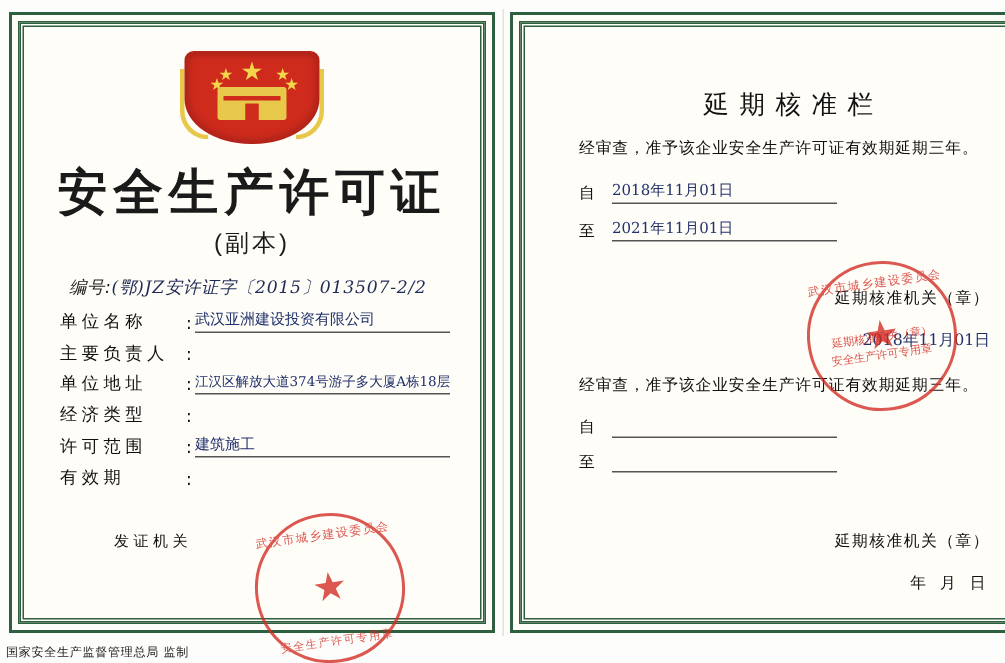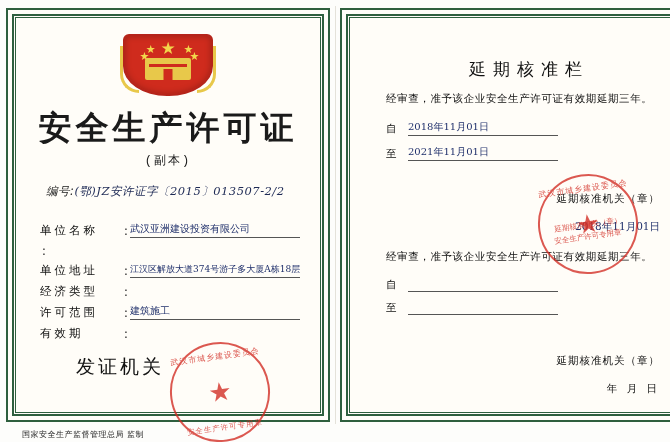--- a/index.html
+++ b/index.html
@@ -128,22 +128,22 @@
     font-weight: bold;
     font-size: 33px;
     letter-spacing: 4px;
     color: #1a1a1a;
   }
   .cert-subtitle {
     position: absolute;
     top: 128px;
     left: 0; right: 0;
     text-align: center;
-    font-family: Liberation Mono, monospace;
-    font-size: 12px;
+    font-family: Liberation Sans, sans-serif;
+    font-size: 16px;
     letter-spacing: 2px;
     color: #1a1a1a;
   }
   .cert-number {
     position: absolute;
     top: 160px;
     left: 24px;
     font-size: 11.5px;
     color: #1a1a1a;
     letter-spacing: .5px;
@@ -152,21 +152,20 @@
   .cert-number .hand {
     font-family: "DejaVu Serif", serif;
     color: #1e2a55;
   }
 
   .field-list {
     position: absolute;
     top: 182px;
     left: 18px;
     right: 14px;
-    margin-top: 16px;
   }
   .field-row {
     display: flex;
     align-items: flex-end;
     margin-bottom: 5.5px;
     font-size: 11.5px;
     color: #111;
   }
   .field-label {
     width: 82px;
@@ -187,21 +186,21 @@
     color: #20306b;
     white-space: nowrap;
     overflow: hidden;
   }
   .field-value.small { font-size: 9px; }
 
   .issuer {
     position: absolute;
     left: 54px;
     top: 330px;
-    font-size: 19px;
+    font-size: 10px;
     letter-spacing: 3px;
     color: #111;
   }
   .issue-date {
     position: absolute;
     left: 64px;
     top: 362px;
     font-size: 11.5px;
     font-family: "DejaVu Serif", serif;
     color: #20306b;
@@ -328,21 +327,20 @@
   .seal-line.l2 { top: 208px; }
 
   
   .footer-note {
     position: absolute;
     left: 4px;
     bottom: 2px;
     font-size: 8px;
     color: #222;
     letter-spacing: .5px;
-    margin-left: 18px;
   }
   .divider {
     position: absolute;
     left: 335px;
     top: 6px;
     bottom: 18px;
     width: 1px;
     background: #e4e2da;
   }
 </style>
@@ -379,20 +377,21 @@
         <span>编号:</span><span class="hand">(鄂)</span><span class="hand">JZ安许证字〔2015〕013507</span><span class="hand">-2/2</span>
       </div>
 
       <div class="field-list">
         <div class="field-row">
           <span class="field-label">单位名称</span>
           <span class="field-colon">:</span>
           <span class="field-value">武汉亚洲建设投资有限公司</span>
         </div>
         <div class="field-row">
+          <span class="field-label">主要负责人</span>
           <span class="field-colon">:</span>
         </div>
         <div class="field-row">
           <span class="field-label">单位地址</span>
           <span class="field-colon">:</span>
           <span class="field-value small">江汉区解放大道374号游子多大厦A栋18层4室</span>
         </div>
         <div class="field-row">
           <span class="field-label">经济类型</span>
           <span class="field-colon">:</span>

